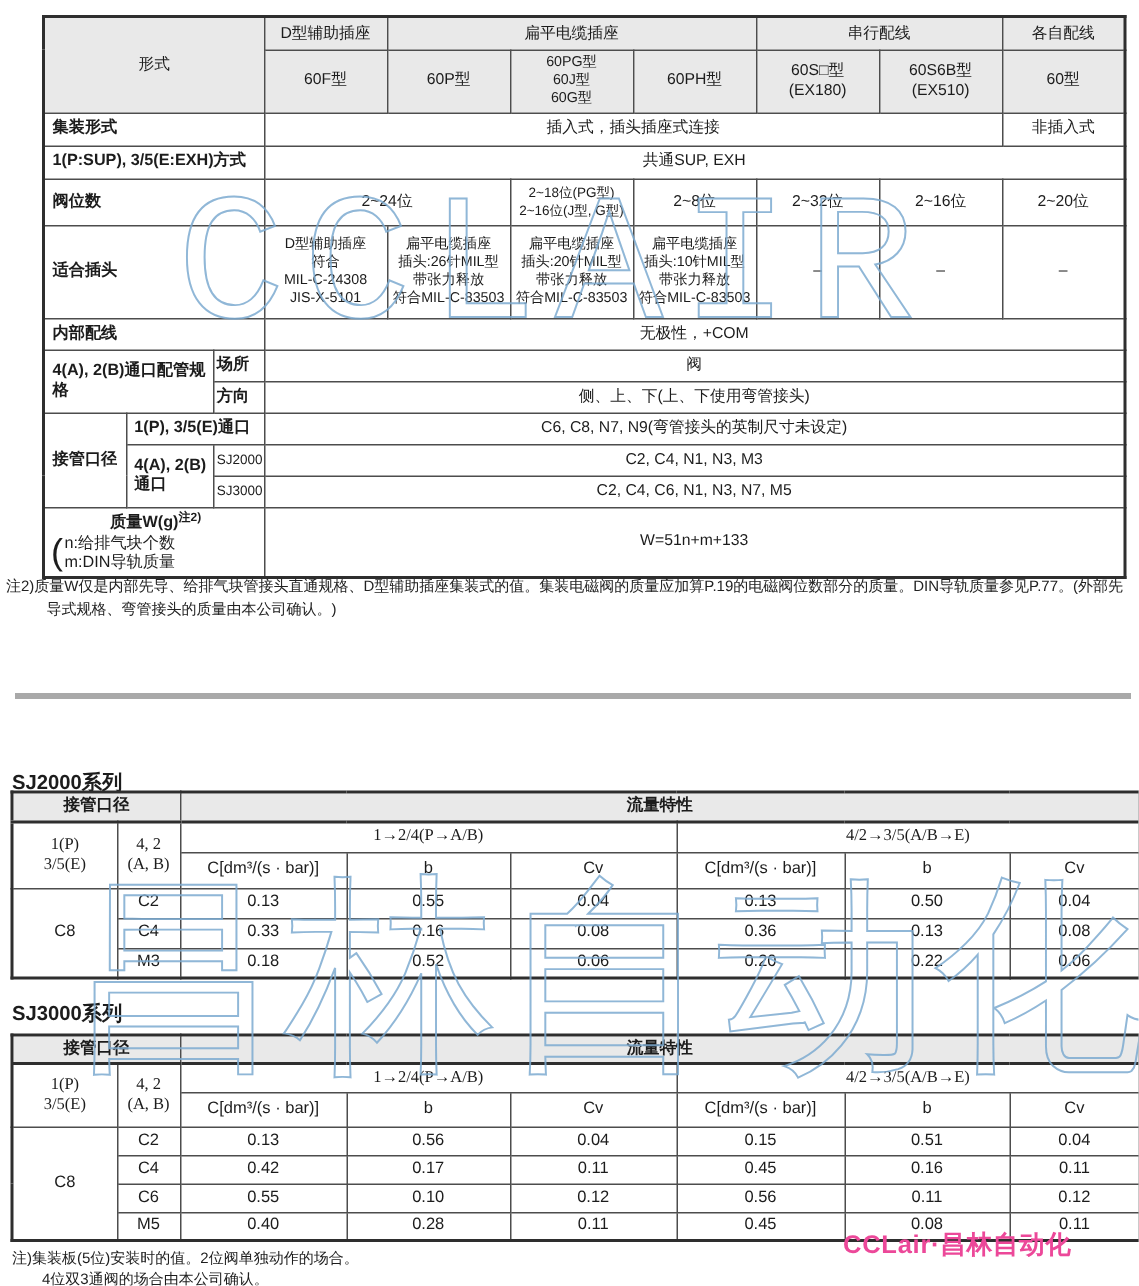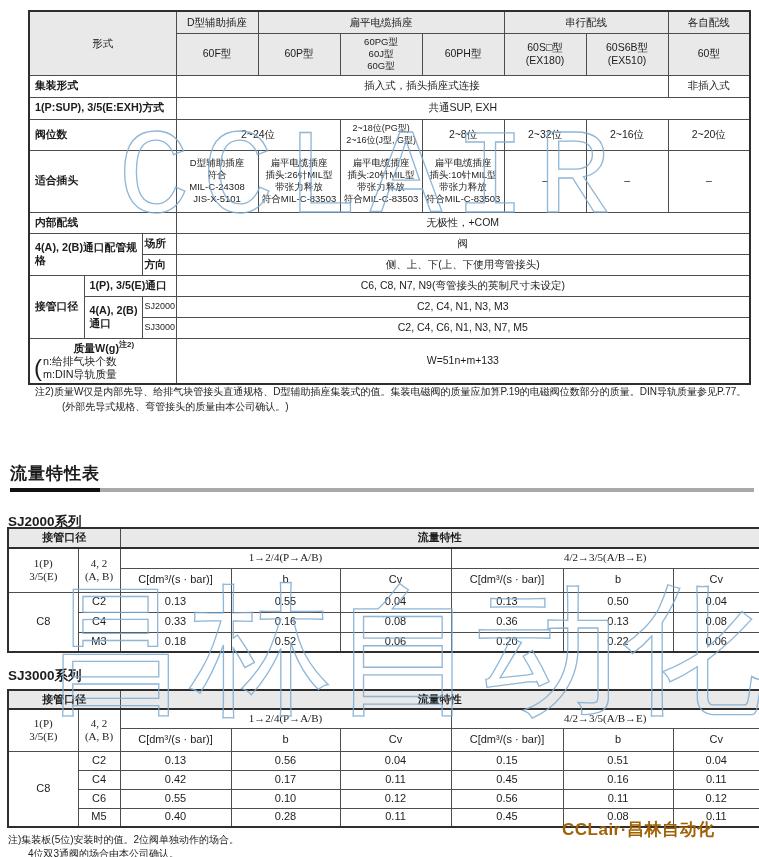--- a/index.html
+++ b/index.html
@@ -12,28 +12,28 @@
   td { border:1px solid #4d4d4d; text-align:center; vertical-align:middle;
        font-size:10.5px; line-height:1.25; padding:1px 2px; overflow:hidden; }
   .spec-table { position:absolute; left:28px; top:10px; width:721px; border:2px solid #2e2e2e; }
   .flow-table { position:absolute; left:7px; width:746px; border:2px solid #2e2e2e; }
   .hdr { background:#e9e9e9; }
   .lbl { text-align:left; font-weight:bold; padding-left:5px; font-size:10.8px; }
   .ml { white-space:pre-line; }
   .small { font-size:9.5px; }
   .tiny { font-size:9px; }
   .notes { position:absolute; left:4px; top:385px; width:752px; font-size:10px; line-height:1.45; color:#222; }
-  .note-hang { padding-left:27px; text-indent:-27px;margin-left:31px; }
+  .note-hang { padding-left:27px; text-indent:-27px; }
   .flow-title-row { position:absolute; left:10px; top:462px; width:744px; display:flex; align-items:flex-end; }
   .flow-title { font-size:17px; font-weight:bold; border-bottom:4px solid #111; padding-bottom:3px; letter-spacing:1px; }
   .title-rule { flex:1; height:4px; background:#a9a9a9; margin-bottom:0px; }
   .series-label { position:absolute; left:8px; font-size:13.5px; font-weight:bold; }
   .flow-notes { position:absolute; left:8px; top:833px; font-size:10px; line-height:1.35; }
   .flow-notes .indent { padding-left:20px; }
-  .brand { position:absolute; left:562px; top:818px; font-size:17px; font-weight:bold; color:#a16207; letter-spacing:0.5px; }
+  .brand { position:absolute; left:562px; top:818px; font-size:17px; font-weight:bold; color:#ec4899; letter-spacing:0.5px; }
   .wm { position:absolute; pointer-events:none; z-index:6; color:transparent;
         -webkit-text-stroke:1.3px rgba(125,170,208,0.85); white-space:nowrap; }
   .wm-top { left:118px; top:112px; font-size:120px; letter-spacing:12px; font-family:Liberation Mono, monospace; }
   .wm-bottom { left:46px; top:556px; font-size:142px; letter-spacing:2px; font-family:"DejaVu Sans", sans-serif; }
   .weight-cell { text-align:center; padding-left:4px; }
   .brace-row { display:flex; align-items:center; }
   .big-brace { font-size:24px; font-weight:normal; line-height:1; margin-right:1px; }
   sup.note-sup { font-size:8px; vertical-align:super; }
   .dirhdr td { font-size:10.5px;font-family:Liberation Serif, serif; }
   .flow-table td { font-size:11px; }
@@ -160,21 +160,20 @@
       <td colspan="7">W=51n+m+133</td>
     </tr>
   </tbody>
     </table>
 
   <div class="notes">
     <div class="note-hang">注2)质量W仅是内部先导、给排气块管接头直通规格、D型辅助插座集装式的值。集装电磁阀的质量应加算P.19的电磁阀位数部分的质量。DIN导轨质量参见P.77。(外部先导式规格、弯管接头的质量由本公司确认。)</div>
   </div>
 
   <div class="flow-title-row">
-    <span class="flow-title">流量特性表</span>
     <span class="title-rule"></span>
   </div>
 
   <div class="series-label" style="top:513px">SJ2000系列</div>
 
   <table class="flow-table" style="top:527px">
     <colgroup>
       <col style="width:70px">
         <col style="width:42px">
       <col style="width:111px">

